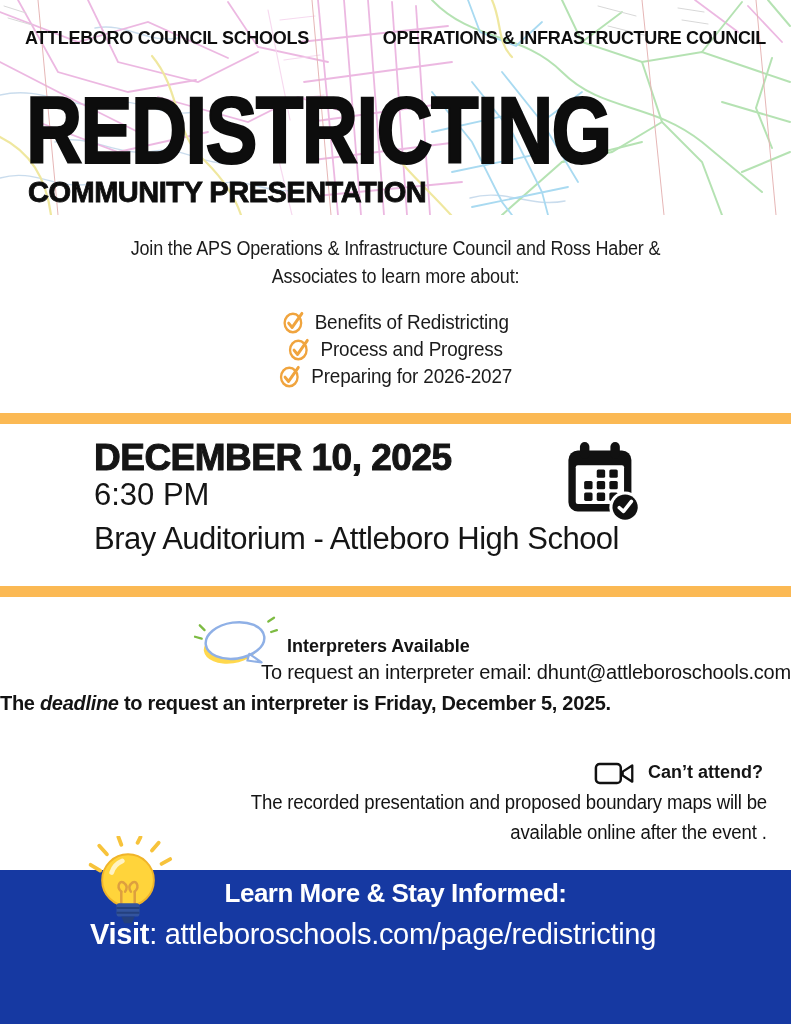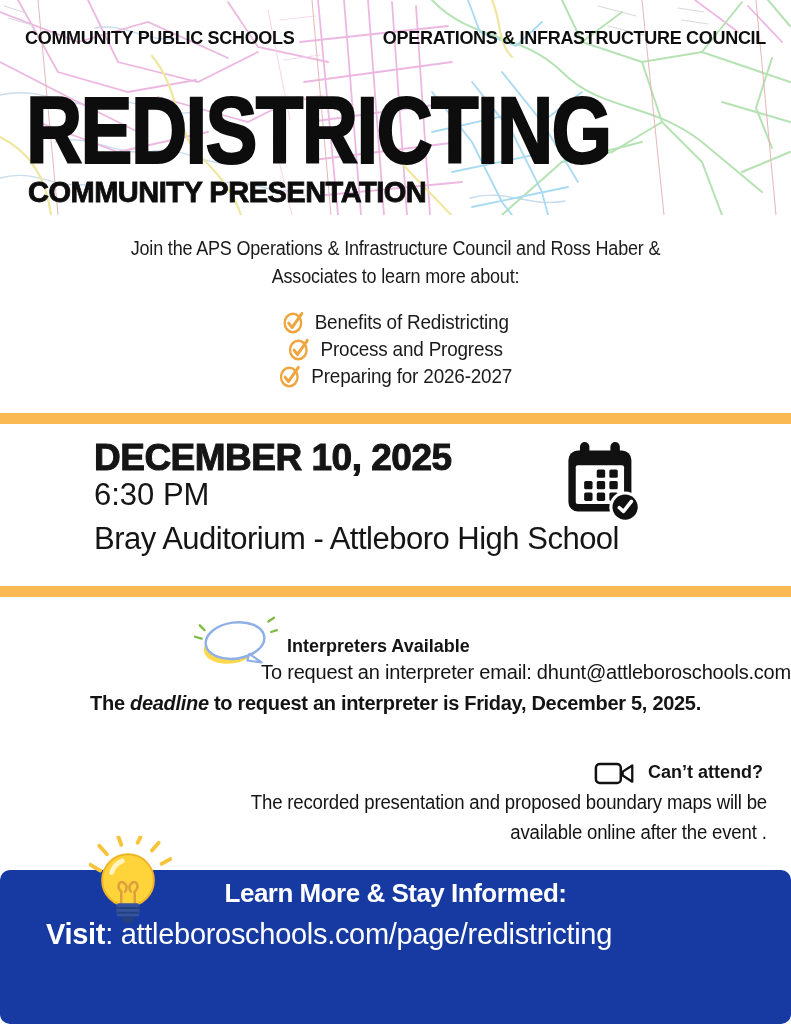--- a/index.html
+++ b/index.html
@@ -44,34 +44,34 @@
   
   .event{position:absolute;left:94px;top:438px;color:#151515;}
   .event-date{font-size:37px;font-weight:bold;letter-spacing:-0.5px;line-height:40px;-webkit-text-stroke:1px #151515;white-space:nowrap;}
   .event-time{font-size:31px;line-height:34px;white-space:nowrap;}
   .event-loc{font-size:31px;line-height:34px;margin-top:10px;letter-spacing:-0.5px;white-space:nowrap;}
   .cal-icon{position:absolute;left:562px;top:440px;}
   
   .bubble-icon{position:absolute;left:192px;top:612px;}
   .interp-heading{position:absolute;left:287px;top:636px;font-size:18px;font-weight:bold;white-space:nowrap;}
   .interp-request{position:absolute;top:661px;left:0;width:791px;text-align:right;font-size:20px;letter-spacing:-0.2px;}
-  .interp-deadline{position:absolute;top:692px;left:0;width:791px;text-align:center;font-size:20px;font-weight:bold;letter-spacing:-0.3px;}
+  .interp-deadline{position:absolute;top:692px;left:0;width:791px;font-size:20px;font-weight:bold;letter-spacing:-0.3px;}
   .interp-deadline .it{font-style:italic;}
   
   .cam-icon{position:absolute;left:594px;top:760px;}
   .ca-heading{position:absolute;left:648px;top:762px;font-size:18px;font-weight:bold;white-space:nowrap;}
   .ca-line1{position:absolute;top:791px;right:24px;font-size:20px;letter-spacing:-0.2px;white-space:nowrap;transform:scaleX(0.93);transform-origin:right center;}
   .ca-line2{position:absolute;top:821px;right:24px;font-size:20px;letter-spacing:-0.2px;white-space:nowrap;transform:scaleX(0.93);transform-origin:right center;}
   
   .footer{position:absolute;left:0;top:870px;width:791px;height:154px;}
   .footer-heading{position:absolute;top:8px;left:0;width:791px;text-align:center;color:#fff;font-size:26px;font-weight:bold;letter-spacing:-0.5px;}
   .footer-line{position:absolute;left:46px;color:#fff;font-size:29px;letter-spacing:-0.3px;white-space:nowrap;}
   .footer-visit{top:48px;}
   .footer-email{top:90px;}
-  .footer-line b{font-weight:bold;}
+  .footer-line b{font-weight:bold;margin-left:44px;}
   .bulb-icon{position:absolute;left:82px;top:836px;z-index:5;}
 </style>
 </head>
 <body>
 
 <div class="map-header">
   <svg width="791" height="215" viewBox="0 0 791 215" aria-hidden="true">
     <g fill="none" stroke-linecap="round" opacity="0.8">
       <g stroke="#AFCBE4" stroke-width="1.4">
         <path d="M0 95 C45 85 70 112 110 103 C140 97 160 118 195 112"></path>
@@ -150,21 +150,21 @@
         <path d="M678 8 L704 12"></path>
           <path d="M682 20 L708 24"></path>
         <path d="M4 6 L26 13"></path>
           <path d="M8 18 L32 25"></path>
       </g>
     </g>
     <rect width="791" height="215" fill="#ffffff" opacity="0.18"></rect>
   </svg>
 
   <div class="brand-row">
-    <span>COMMUNITY PUBLIC SCHOOLS</span>
+    <span>ATTLEBORO COUNCIL SCHOOLS</span>
     <span>OPERATIONS &amp; INFRASTRUCTURE COUNCIL</span>
   </div>
   <div class="page-title">REDISTRICTING</div>
   <div class="page-subtitle">COMMUNITY PRESENTATION</div>
 </div>
 
 <div class="intro">
   <div>Join the APS Operations &amp; Infrastructure Council and Ross Haber &amp;</div>
   <div>Associates to learn more about:</div>
 </div>
@@ -239,21 +239,21 @@
 </div>
 
 <svg class="cam-icon" width="44" height="29" viewBox="0 0 46 30" aria-hidden="true">
   <rect x="2" y="4" width="26" height="20" rx="4" fill="none" stroke="#111" stroke-width="2.6"></rect>
   <path d="M30 12 L40 5.5 L40 22.5 L30 16 Z" fill="none" stroke="#111" stroke-width="2.4" stroke-linejoin="round"></path>
 </svg>
 <div class="ca-heading">Can’t attend?</div>
 <div class="ca-line1">The recorded presentation and proposed boundary maps will be</div>
 <div class="ca-line2">available online after the event .</div>
 
-<div class="footer" style="background:#1639A2;border-radius:10px;">
+<div class="footer" style="background:#1639A2;">
   <div class="footer-heading">Learn More &amp; Stay Informed:</div>
   <div class="footer-line footer-visit">
     <b>Visit</b><span>: attleboroschools.com/page/redistricting</span>
   </div>
 </div>
 
 <svg class="bulb-icon" width="92" height="96" viewBox="0 0 96 100" aria-hidden="true">
   <g stroke="#F7C33B" stroke-width="4" stroke-linecap="round">
     <path d="M19 36 L9 30"></path>
       <path d="M26 19 L18 10"></path>

